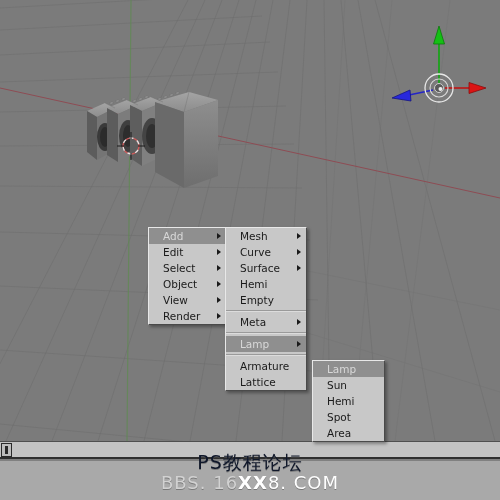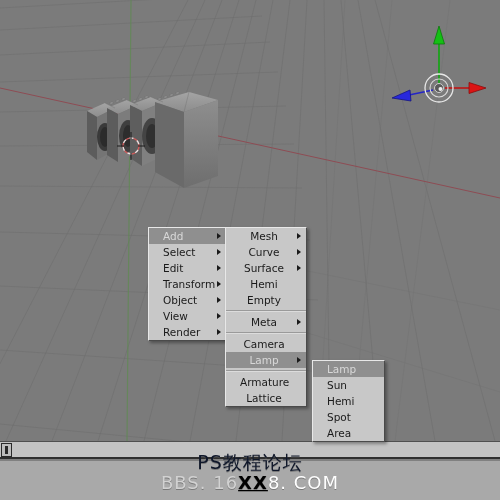--- a/index.html
+++ b/index.html
@@ -33,21 +33,21 @@
       white-space:nowrap;cursor:default;}
   .mi.hl{background:#8f8f8f;color:#d8d8d8;}
   .mi .arr{position:absolute;right:5px;top:5px;width:0;height:0;
            border-left:4px solid #1a1a1a;border-top:3px solid transparent;
            border-bottom:3px solid transparent;}
   .mi.hl .arr{border-left-color:#1a1a1a;}
   .sep{height:1px;margin:2px 0;background:#9a9a9a;
        border-bottom:1px solid #dcdcdc;}
 
   #menu-root{left:148px;top:227px;width:77px;}
-  #menu-add{left:225px;top:227px;width:80px;text-align:center;}
+  #menu-add{left:225px;top:227px;width:80px;}
   #menu-lamp{left:312px;top:360px;width:71px;}
 
   
   #header-strip{position:absolute;left:0;top:441px;width:500px;height:18px;
        background:#c3c3c3;border-top:1px solid #4f4f4f;
        border-bottom:2px solid #2f2f2f;box-sizing:border-box;}
   #header-btn{position:absolute;left:1px;top:1px;width:11px;height:14px;
        background:#bdbdbd;border:1px solid #2a2a2a;box-sizing:border-box;}
   #header-btn i{display:block;margin:2px auto 0;width:3px;height:8px;
        background:#2a2a2a;}
@@ -217,37 +217,35 @@
         <circle cx="54" cy="68" r="14" fill="none" stroke="#e8e8e8" stroke-width="1.3"></circle>
         <circle cx="54" cy="68" r="9" fill="none" stroke="#d8d8d8" stroke-width="1.1"></circle>
         <circle cx="54" cy="68" r="4.5" fill="#5a5a5a" stroke="#cfcfcf" stroke-width="1"></circle>
         <circle cx="55.5" cy="69" r="2" fill="#ededed"></circle>
       </svg>
     </div>
   </div>
 
   <div class="menu" id="menu-root">
       <div class="mi hl"><span>Add</span><span class="arr"></span></div>
+      <div class="mi"><span>Edit</span><span class="arr"></span></div>
       <div class="mi"><span>Select</span><span class="arr"></span></div>
-      <div class="mi"><span>Edit</span><span class="arr"></span></div>
-      <div class="mi"><span>Transform</span><span class="arr"></span></div>
       <div class="mi"><span>Object</span><span class="arr"></span></div>
       <div class="mi"><span>View</span><span class="arr"></span></div>
       <div class="mi"><span>Render</span><span class="arr"></span></div>
     </div>
   <div class="menu" id="menu-add">
       <div class="mi"><span>Mesh</span><span class="arr"></span></div>
       <div class="mi"><span>Curve</span><span class="arr"></span></div>
       <div class="mi"><span>Surface</span><span class="arr"></span></div>
       <div class="mi"><span>Hemi</span></div>
       <div class="mi"><span>Empty</span></div>
       <div class="sep"></div>
       <div class="mi"><span>Meta</span><span class="arr"></span></div>
       <div class="sep"></div>
-      <div class="mi"><span>Camera</span></div>
       <div class="mi hl"><span>Lamp</span><span class="arr"></span></div>
       <div class="sep"></div>
       <div class="mi"><span>Armature</span></div>
       <div class="mi"><span>Lattice</span></div>
     </div>
   <div class="menu" id="menu-lamp">
       <div class="mi hl"><span>Lamp</span></div>
       <div class="mi"><span>Sun</span></div>
       <div class="mi"><span>Hemi</span></div>
       <div class="mi"><span>Spot</span></div>
@@ -262,16 +260,16 @@
 
   <div id="buttons-panel">
     
     
     
     
   </div>
 
   <div id="watermark">
     <div id="wm1">PS教程论坛</div>
-    <div id="wm2"><span style="color: rgb(210, 210, 210);">BBS. 16</span><span class="rd" style="color: #000000; text-decoration: underline;">XX</span><span style="color: #ffffff;">8. COM</span></div>
+    <div id="wm2"><span style="color: rgb(210, 210, 210);">BBS. 16</span><span class="rd" style="color: #ffffff;">XX</span><span style="color: #ffffff;">8. COM</span></div>
   </div>
 
 </div>
 
 </body></html>

